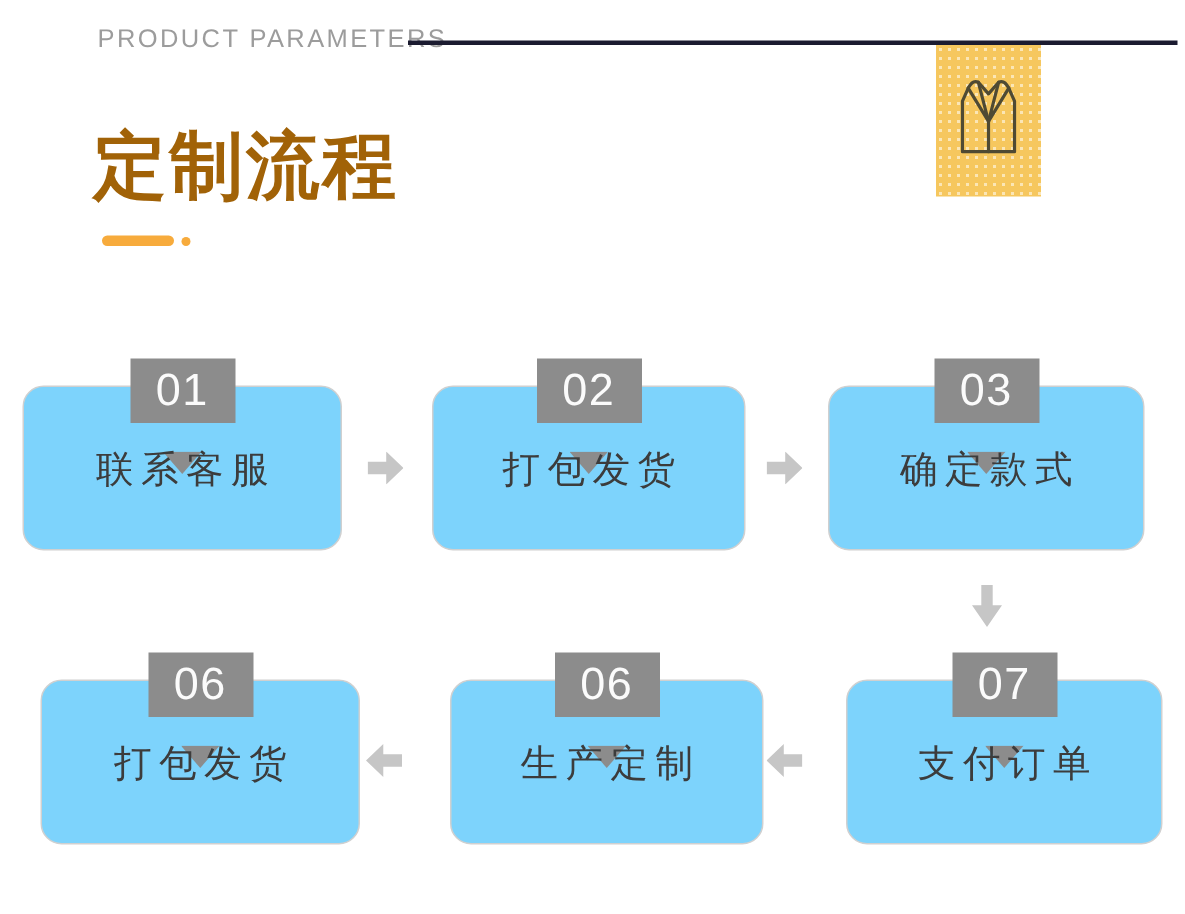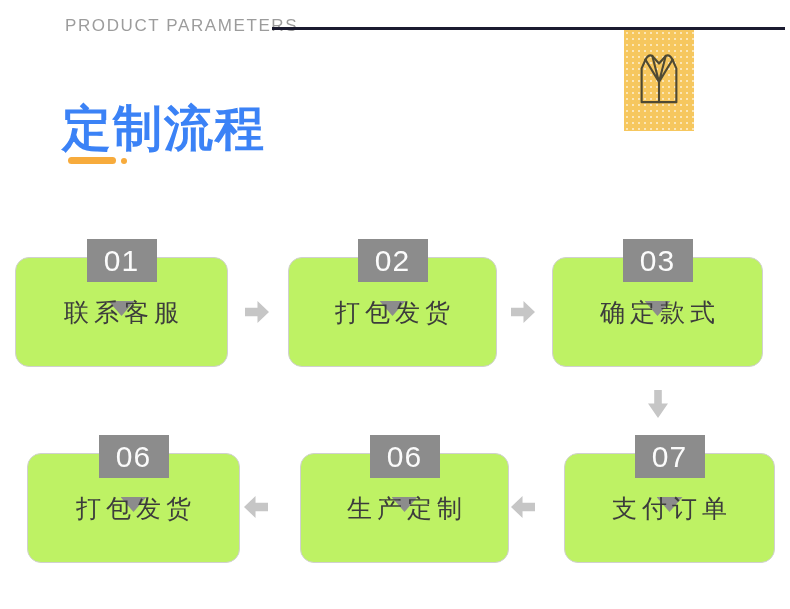--- a/index.html
+++ b/index.html
@@ -18,35 +18,35 @@
     background:#1b1b30;
   }
   .fabric-chip{
     position:absolute;left:624px;top:30px;width:70px;height:101px;
     background-color:#f6c75e;
     background-image:radial-gradient(rgba(255,255,255,0.55) 1px, rgba(0,0,0,0) 1.3px);
     background-size:6px 6px;
     display:flex;align-items:center;justify-content:center;
   }
   .main-title{
-    position:absolute;left:62px;top:96px;
-    font-size:49px;font-weight:900;color:#3b82f6;letter-spacing:2px;
+    position:absolute;left:62px;top:78px;
+    font-size:49px;font-weight:900;color:#a16207;letter-spacing:2px;
     white-space:nowrap;
   }
   .title-dash{
     position:absolute;left:68px;top:157px;width:48px;height:7px;
     border-radius:4px;background:#f7ab3c;
   }
   .title-dot{
     position:absolute;left:121px;top:158px;width:6px;height:6px;
     border-radius:50%;background:#f7ab3c;
   }
   
   .step-card{
-    position:absolute;height:110px;background:#bef264;
+    position:absolute;height:110px;background:#7dd3fc;
     border:1.5px solid #d0d0d0;border-radius:14px;box-sizing:border-box;
   }
   .row1{top:257px;} .row2{top:453px;margin-left:12px;}
   .pos1{left:15px;width:213px;}
   .pos2{left:288px;width:209px;}
   .pos3{left:552px;width:211px;}
   .badge{
     position:absolute;left:50%;top:-19px;transform:translateX(-50%);
     width:70px;height:43px;background:#8c8c8c;
     display:flex;align-items:center;justify-content:center;

